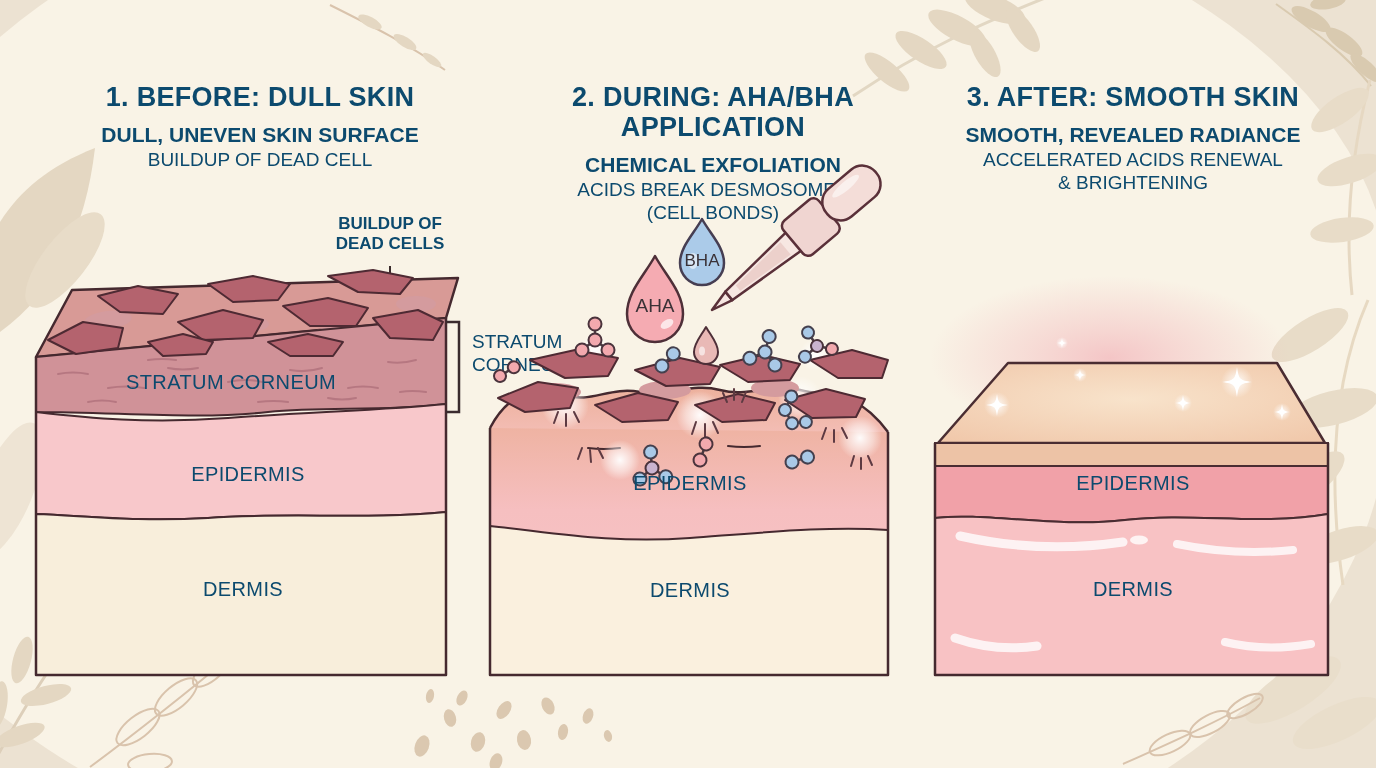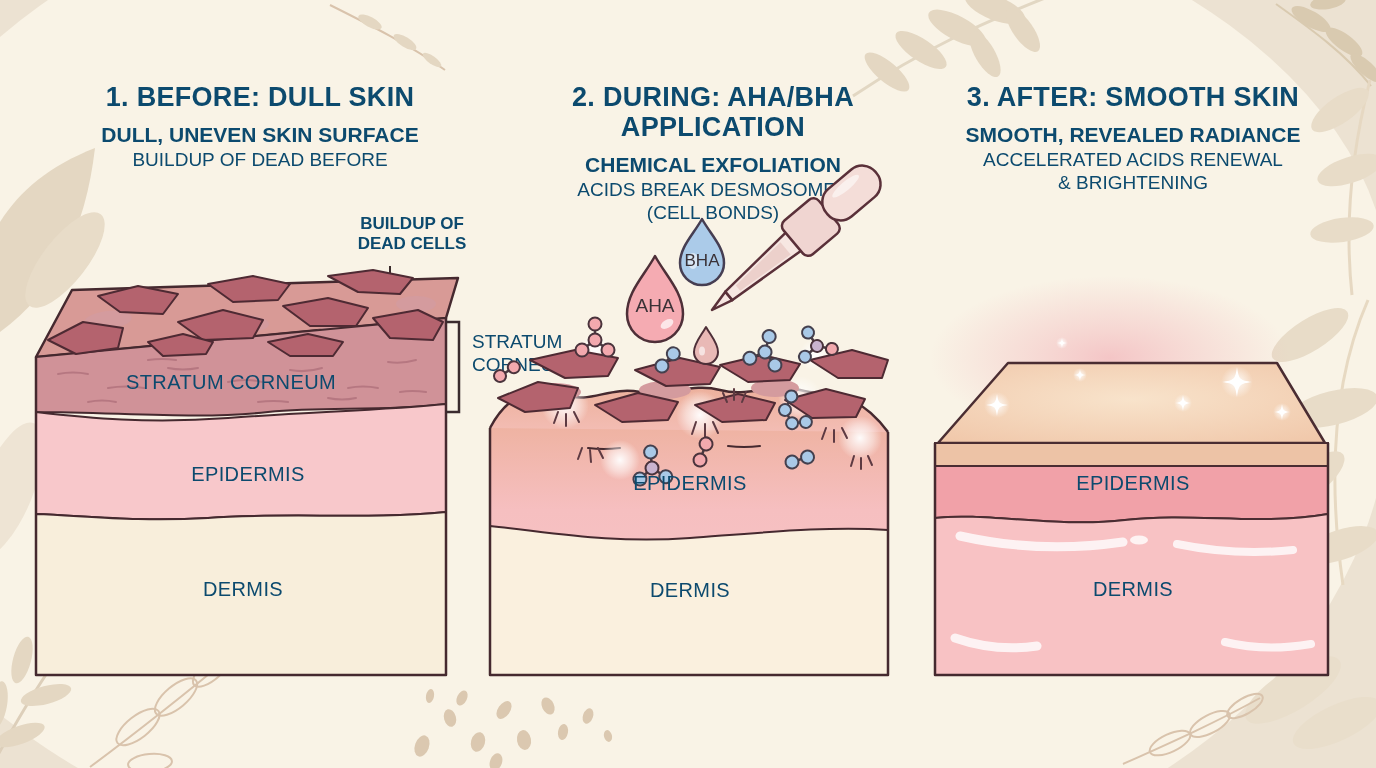--- a/index.html
+++ b/index.html
@@ -137,21 +137,21 @@
   <svg class="abs" style="left:1115px;top:688px" width="150" height="80">
     <path class="leaf-line" d="M8,76 C55,55 100,35 145,10"></path>
     <ellipse class="leaf-line" cx="55" cy="55" rx="22" ry="9" transform="rotate(-25 55 55)"></ellipse>
     <ellipse class="leaf-line" cx="95" cy="36" rx="22" ry="9" transform="rotate(-28 95 36)"></ellipse>
     <ellipse class="leaf-line" cx="130" cy="18" rx="20" ry="8" transform="rotate(-30 130 18)"></ellipse>
   </svg>
 
   <div class="panel-header" style="left:30px">
     <div class="hdr-title">1. BEFORE: DULL SKIN</div>
     <div class="hdr-sub1">DULL, UNEVEN SKIN SURFACE</div>
-    <div class="hdr-sub2">BUILDUP OF DEAD BEFORE</div>
+    <div class="hdr-sub2">BUILDUP OF DEAD CELL</div>
   </div>
   <div class="panel-header" style="left:483px">
     <div class="hdr-title">2. DURING: AHA/BHA APPLICATION</div>
     <div class="hdr-sub1">CHEMICAL EXFOLIATION</div>
     <div class="hdr-sub2">ACIDS BREAK DESMOSOMES</div>
     <div class="hdr-sub2">(CELL BONDS)</div>
   </div>
   <div class="panel-header" style="left:903px">
     <div class="hdr-title">3. AFTER: SMOOTH SKIN</div>
     <div class="hdr-sub1">SMOOTH, REVEALED RADIANCE</div>
@@ -196,21 +196,21 @@
       <path class="flake" d="M180,22 L225,14 L262,22 L250,38 L205,40 Z"></path>
       <path class="flake" d="M255,44 L300,36 L340,46 L328,64 L282,64 Z"></path>
       <path class="flake" d="M300,14 L345,8 L385,16 L372,32 L330,30 Z"></path>
       <path class="flake" d="M345,56 L390,48 L415,60 L405,78 L362,76 Z"></path>
       <path class="flake" d="M240,80 L280,72 L315,80 L305,94 L262,94 Z"></path>
       <path class="flake" d="M120,80 L155,72 L185,80 L178,92 L135,94 Z"></path>
     </g>
 
     <path class="outline" d="M8,95 L8,413 L418,413 L418,56"></path>
   </svg>
-  <div class="callout-label" style="left:412px;top:214px">
+  <div class="callout-label" style="left:390px;top:214px">
     <div>BUILDUP OF</div>
     <div>DEAD CELLS</div>
   </div>
   <svg style="left:444px;top:320px" width="24" height="96">
     <path d="M2,2 L15,2 L15,92 L2,92" fill="none" stroke="#3A2B2E" stroke-width="2.5"></path>
   </svg>
   <div class="side-label" style="left:472px;top:330px">
     <div>STRATUM</div>
     <div>CORNEUM</div>
   </div>

